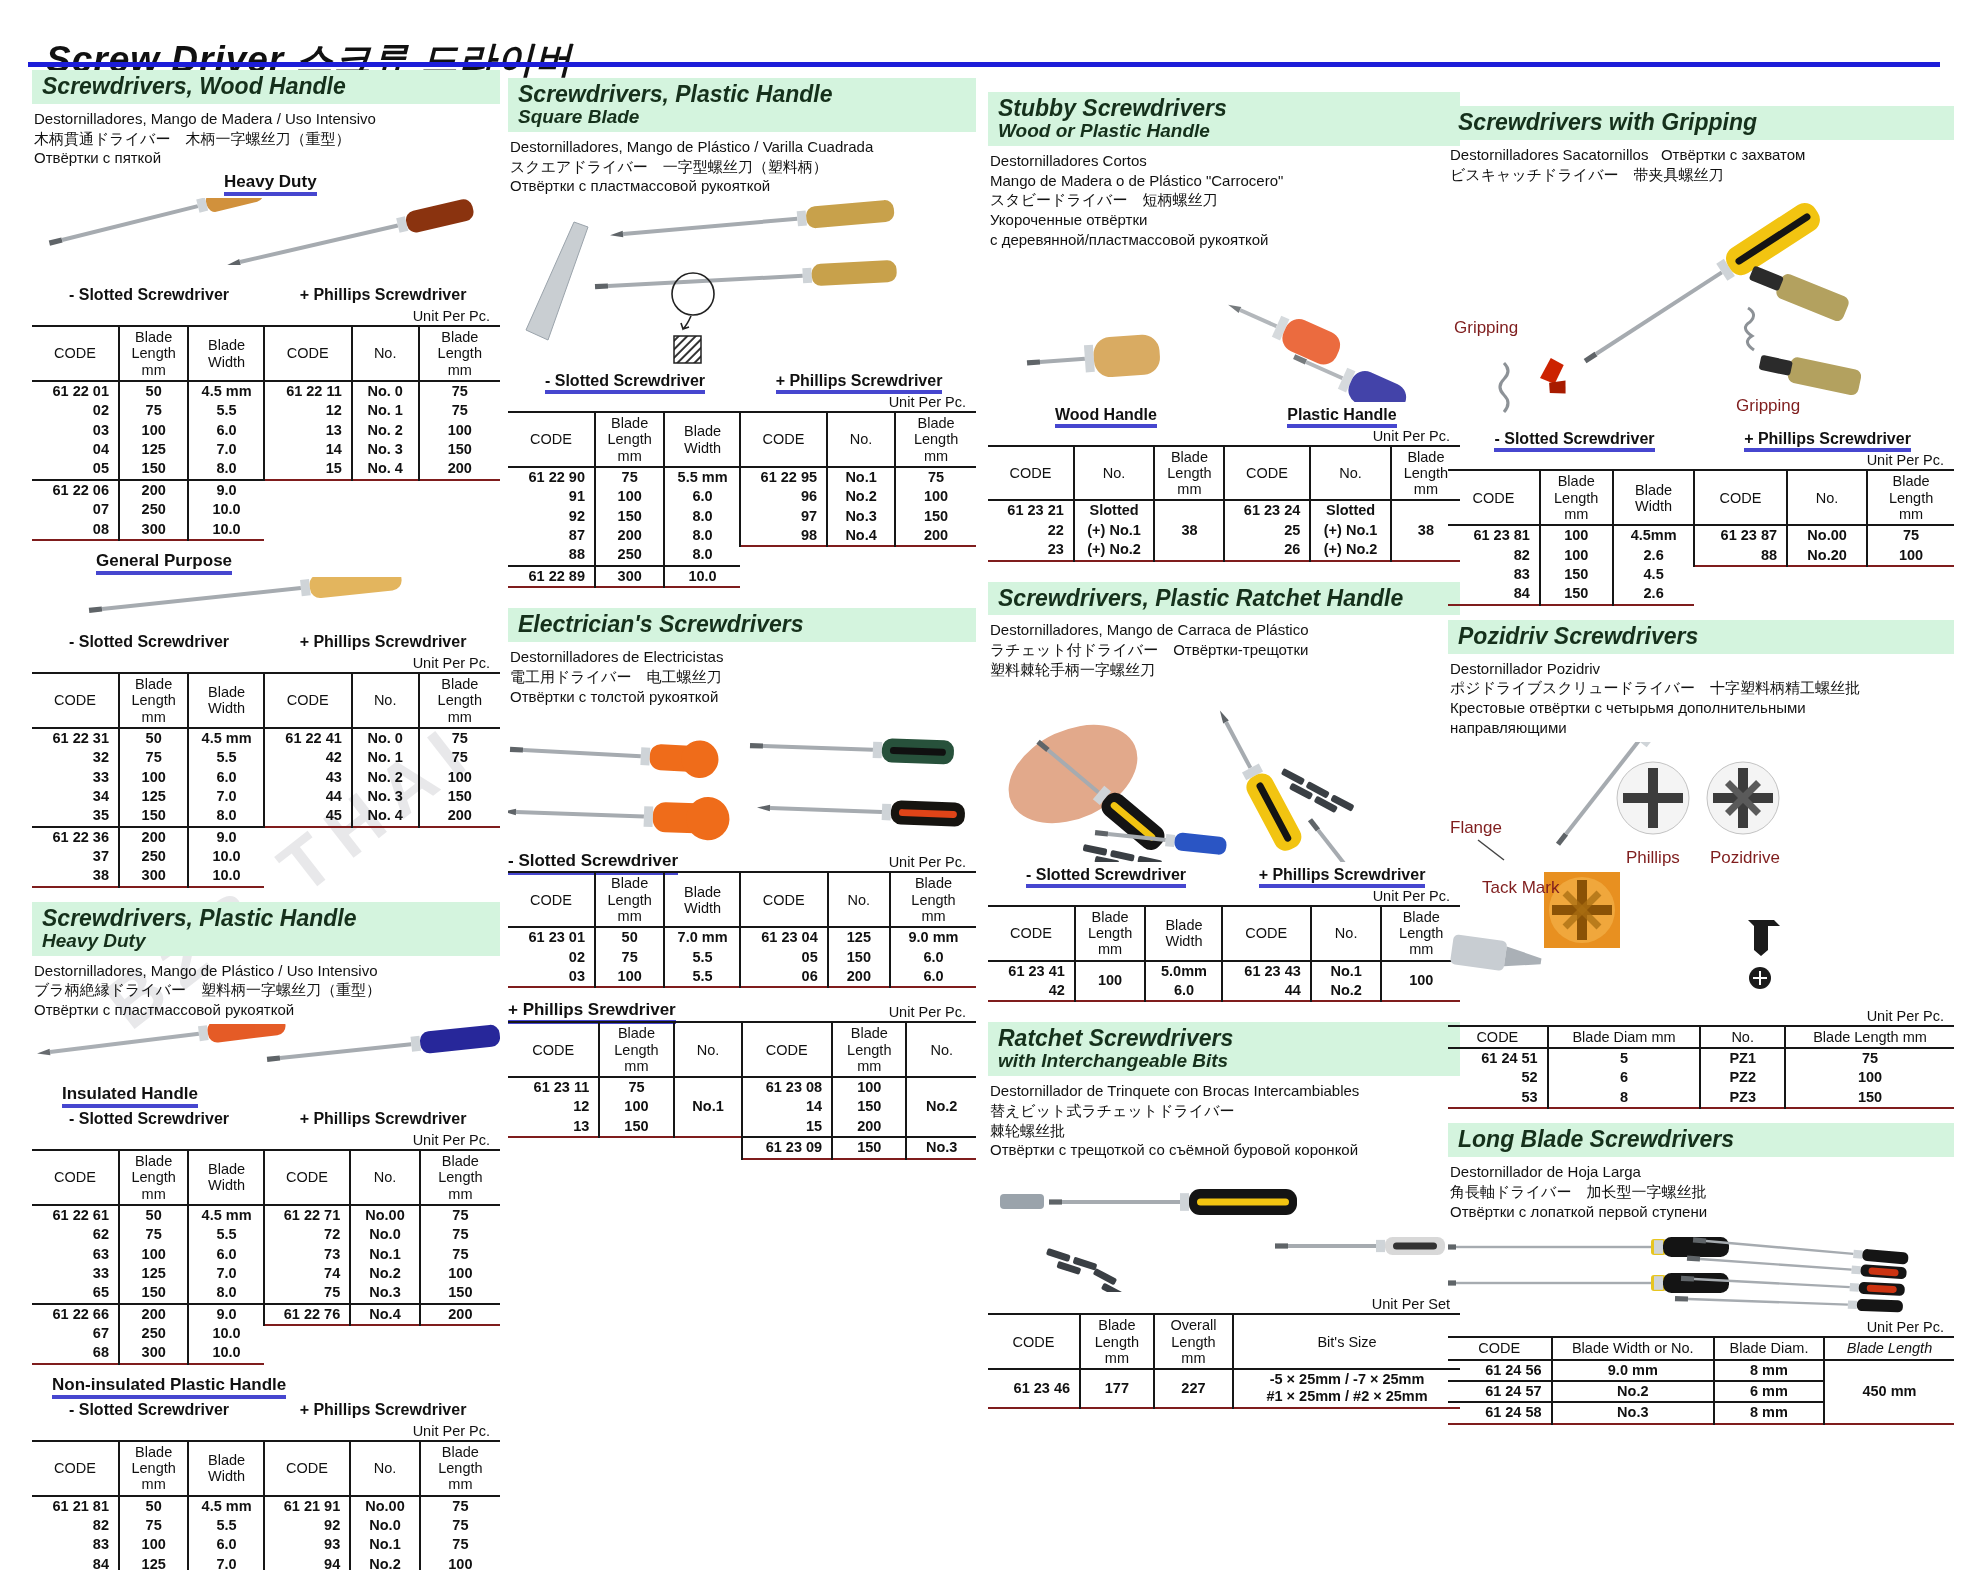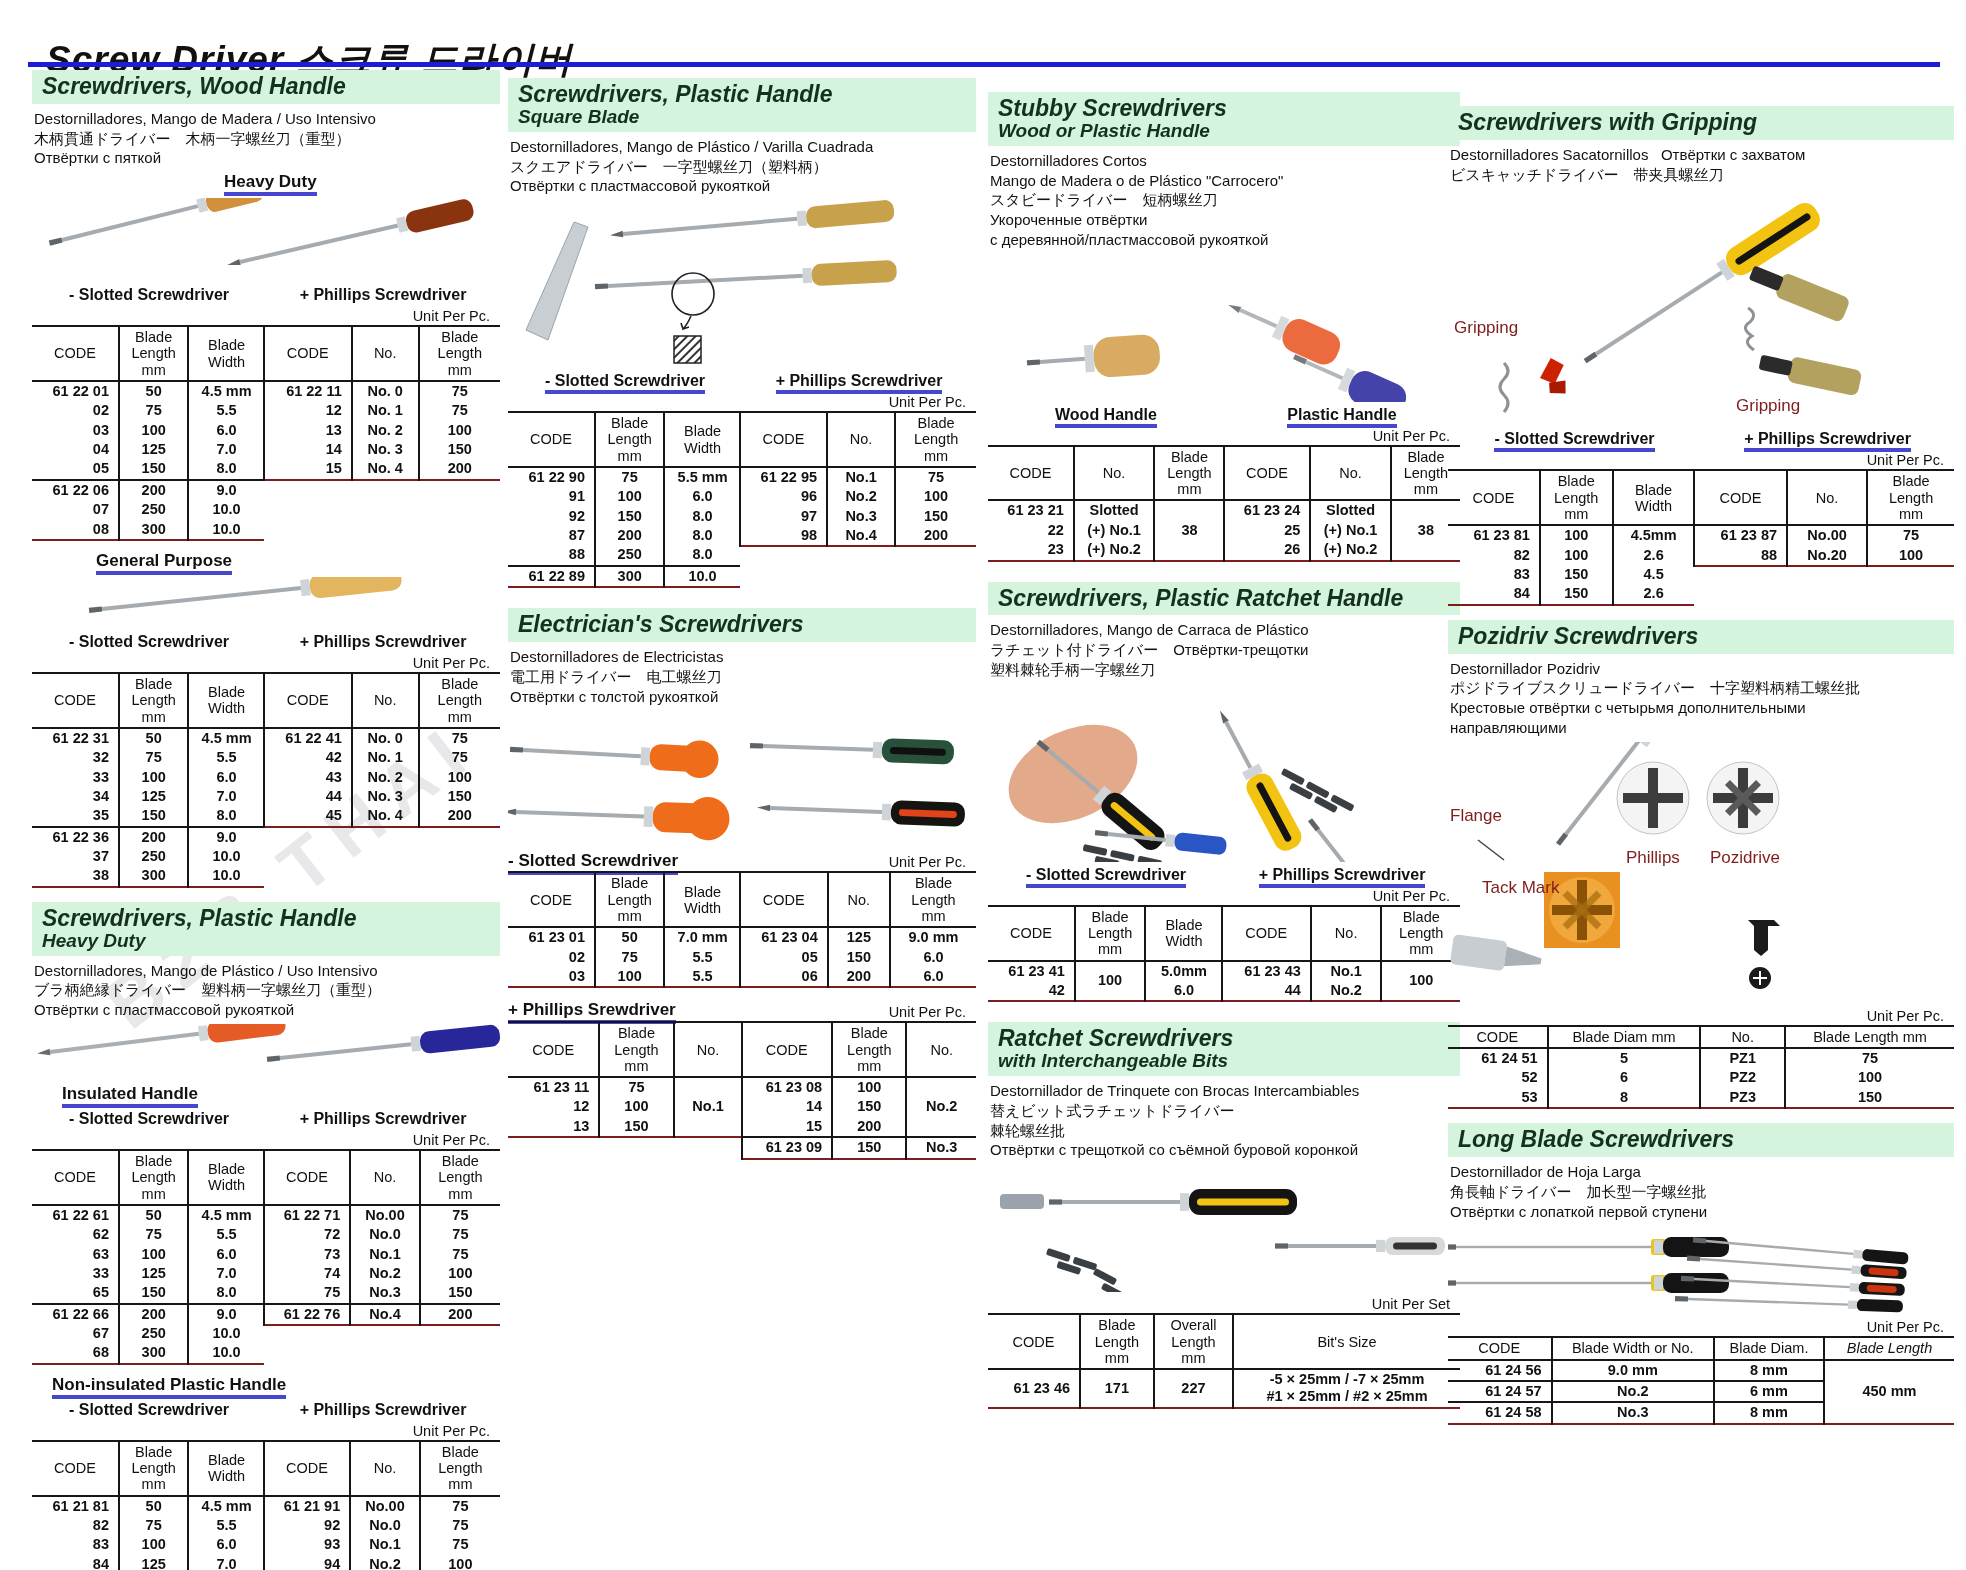--- a/index.html
+++ b/index.html
@@ -1020,21 +1020,21 @@
 mm</th>
           <th style="width: 70px;">Overall
 Length
 mm</th>
           <th style="width: 238px;">Bit's Size</th>
         </tr>
       </thead>
       <tbody>
         <tr>
           <td>61 23 46</td>
-          <td>171</td>
+          <td>177</td>
           <td>227</td>
           <td>-5 × 25mm / -7 × 25mm
 #1 × 25mm / #2 × 25mm</td>
         </tr>
       </tbody>
   </table>
 </div>
 
 <div class="col c4">
   <div style="height:36px"></div>
@@ -1182,21 +1182,21 @@
         </g>
               <g transform="translate(300,178)">
           <path d="M0 0 h26 l6 6 h-12 v24 l-7 6 l-7 -6 V6 Z" fill="#1b1b1b"></path>
         </g>
               <circle cx="312" cy="236" r="11" fill="#1b1b1b"></circle>
         <g stroke="#fff" stroke-width="2">
           <line x1="305" y1="236" x2="319" y2="236"></line>
           <line x1="312" y1="229" x2="312" y2="243"></line>
         </g>
       </svg>
-    <span class="ovl" style="left:2px;top:64px">Flange</span>
+    <span class="ovl" style="left:2px;top:76px">Flange</span>
     <span class="ovl" style="left:34px;top:136px">Tack Mark</span>
     <span class="ovl" style="left:178px;top:106px">Phillips</span>
     <span class="ovl" style="left:262px;top:106px">Pozidrive</span>
   </div>
   <div class="unit">Unit Per Pc.</div>
   <table class="cat">
     <thead>
         <tr>
           <th style="width: 92px;">CODE</th>
           <th style="width: 148px;">Blade Diam mm</th>

